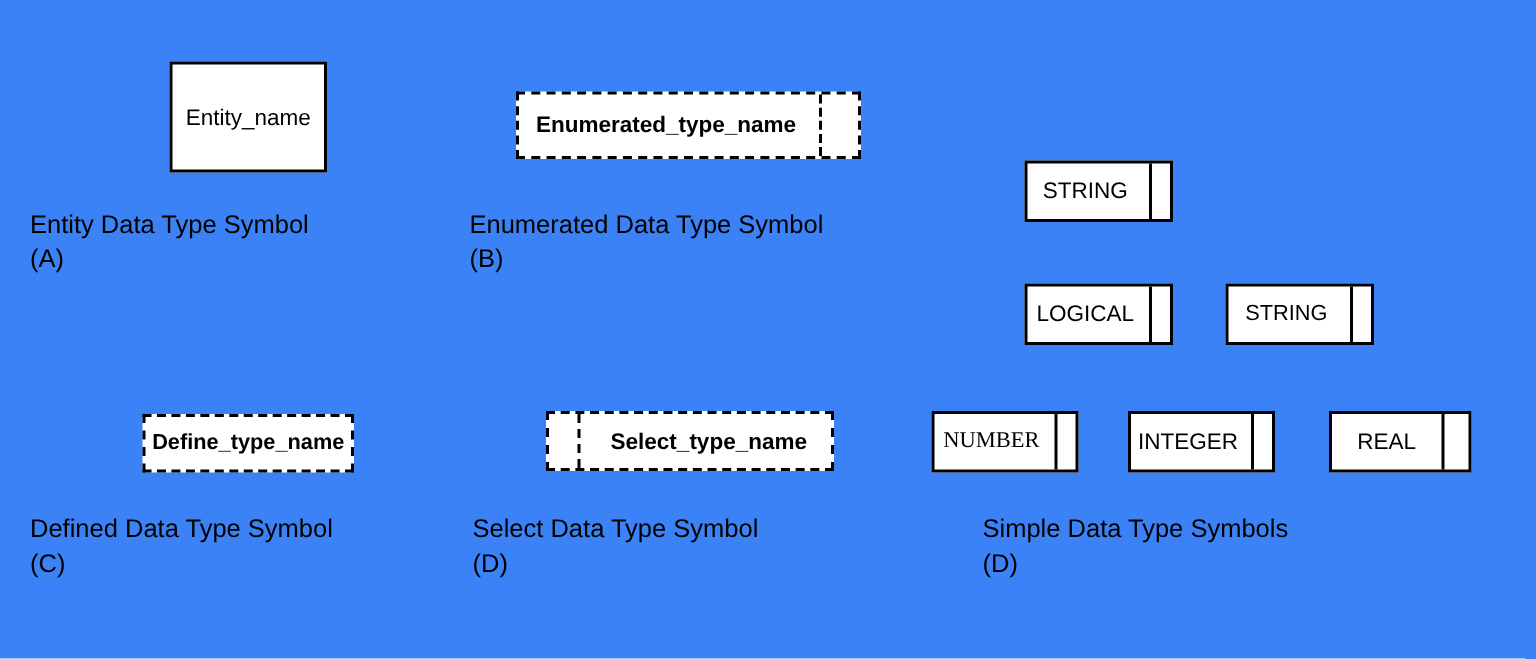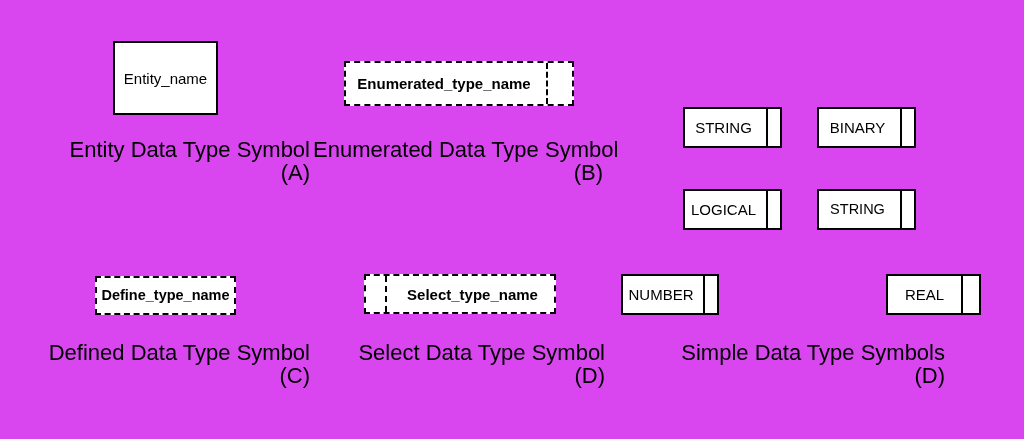--- a/index.html
+++ b/index.html
@@ -9,21 +9,21 @@
     background: #ffffff;
   }
   body {
     font-family: "Liberation Sans", sans-serif;
     color: #000000;
   }
   #canvas {
     position: relative;
     width: 1024px;
     height: 439px;
-    background: #d946ef;
+    background: #3b82f6;
     overflow: hidden;
   }
 
   
   .box {
     position: absolute;
     box-sizing: border-box;
     background: #ffffff;
     border: 2px solid #000000;
   }
@@ -61,22 +61,22 @@
     white-space: nowrap;
     letter-spacing: 0px;
   }
   .box-label.tight {
     font-size: 14.5px;
   }
 
   
   .caption {
     position: absolute;
-    text-align: right;
-    font-size: 22px;
+    text-align: left;
+    font-size: 17px;
     line-height: 23px;
     white-space: nowrap;
   }
   .caption .cap-line1 {
     display: block;
   }
   .caption .cap-line2 {
     display: block;
   }
 </style>
@@ -117,40 +117,40 @@
   <div class="caption" style="left:315px; top:341px; width:290px;">
     <span class="cap-line1">Select Data Type Symbol</span>
     <span class="cap-line2">(D)</span>
   </div>
 
   <div class="box solid" style="left:683px; top:107px; width:99px; height:41px;">
     <div class="divider" style="left:81px;"></div>
     <div class="box-label" style="left:0; right:18px;">STRING</div>
   </div>
 
-  <div class="box solid" style="left:817px; top:107px; width:99px; height:41px;">
-    <div class="divider" style="left:81px;"></div>
-    <div class="box-label" style="left:0; right:18px;">BINARY</div>
-  </div>
 
   <div class="box solid" style="left:683px; top:189px; width:99px; height:41px;">
     <div class="divider" style="left:81px;"></div>
     <div class="box-label" style="left:0; right:18px;">LOGICAL</div>
   </div>
 
   <div class="box solid" style="left:817px; top:189px; width:99px; height:41px;">
     <div class="divider" style="left:81px;"></div>
     <div class="box-label tight" style="left:0; right:18px;">STRING</div>
   </div>
 
   <div class="box solid" style="left:621px; top:274px; width:98px; height:41px;">
     <div class="divider" style="left:80px;"></div>
-    <div class="box-label" style="left:0; right:18px;">NUMBER</div>
+    <div class="box-label" style="left:0; right:18px;font-family:Liberation Serif, serif;">NUMBER</div>
   </div>
 
+  <div class="box solid" style="left:752px; top:274px; width:98px; height:41px;">
+    <div class="divider" style="left:80px;"></div>
+    <div class="box-label" style="left:0; right:18px;">INTEGER</div>
+  </div>
 
   <div class="box solid" style="left:886px; top:274px; width:95px; height:41px;">
     <div class="divider" style="left:73px;"></div>
     <div class="box-label" style="left:0; right:18px;">REAL</div>
   </div>
 
   <div class="caption" style="left:655px; top:341px; width:290px;">
     <span class="cap-line1">Simple Data Type Symbols</span>
     <span class="cap-line2">(D)</span>
   </div>

